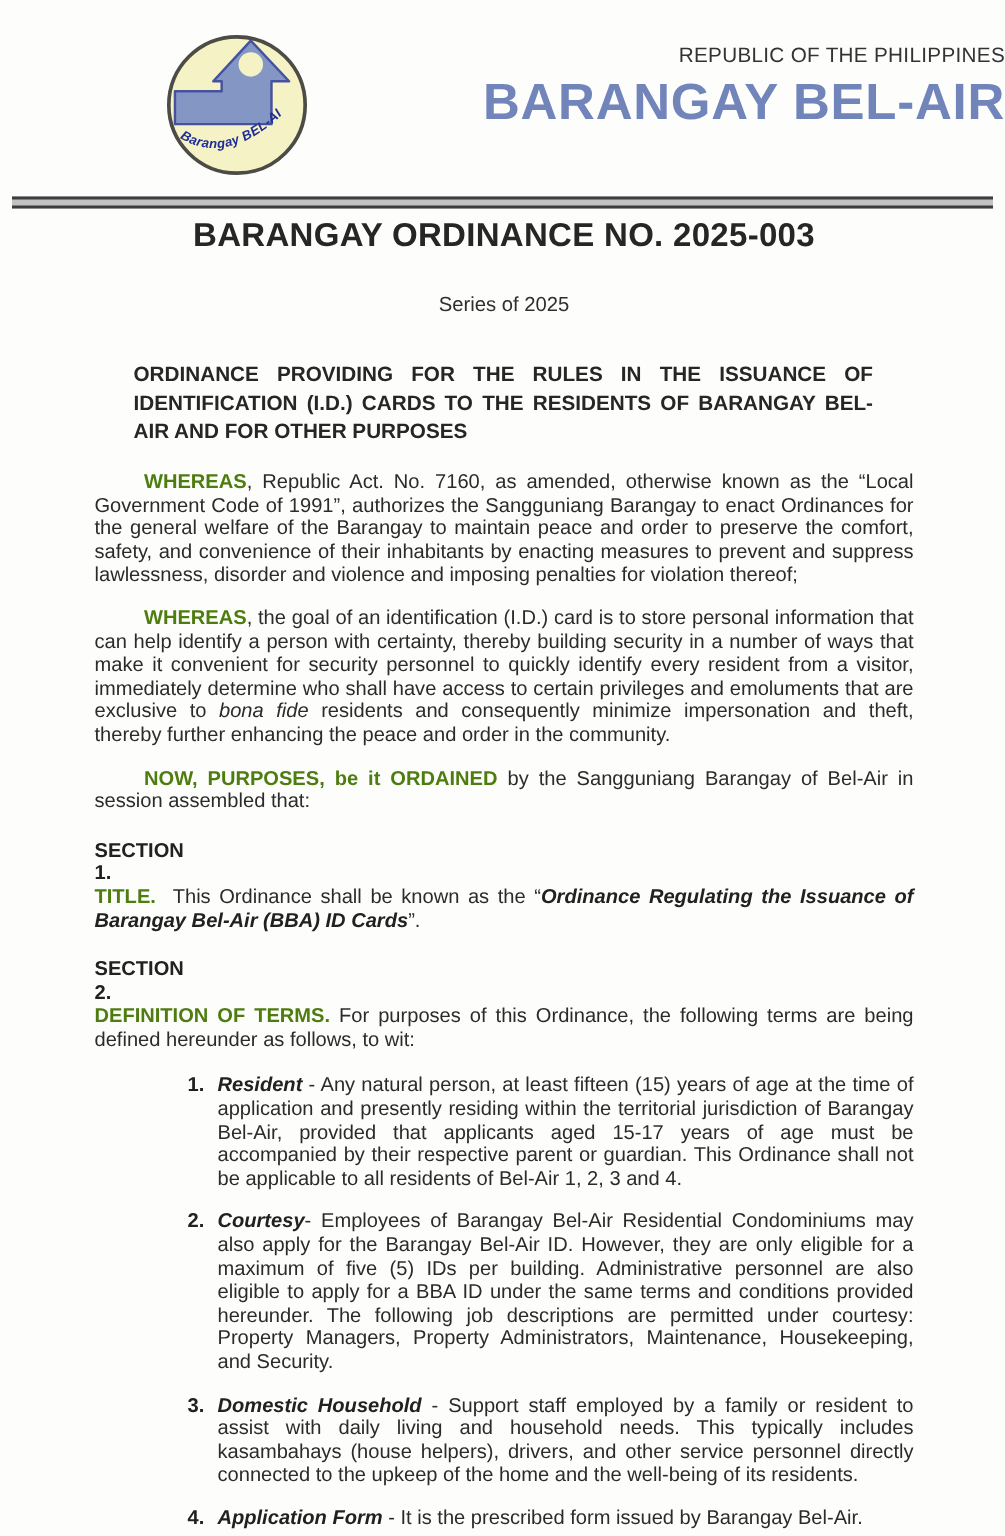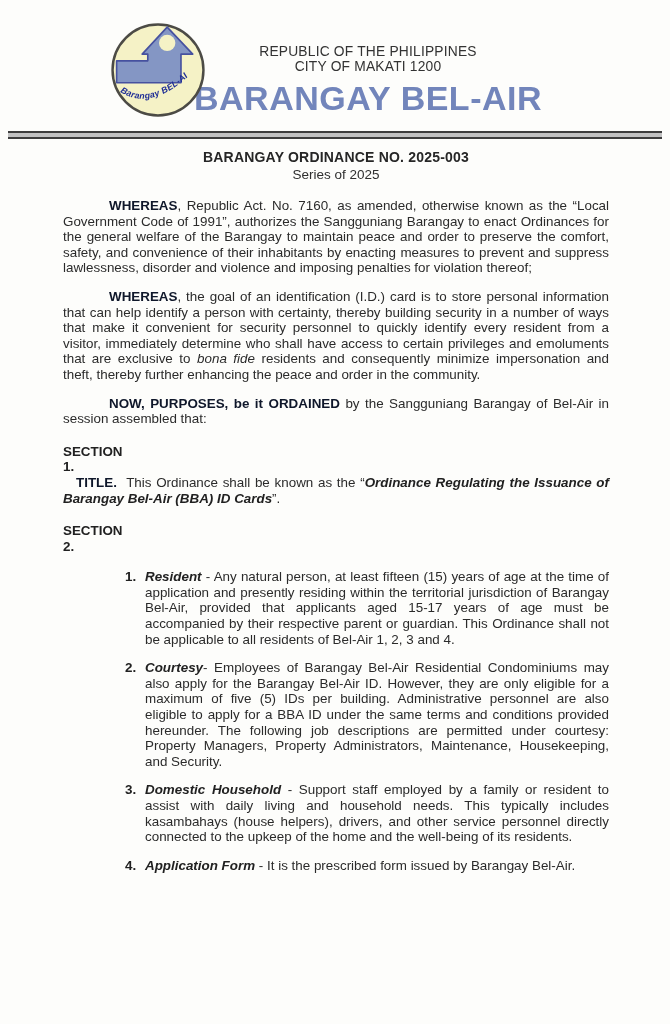--- a/index.html
+++ b/index.html
@@ -12,55 +12,55 @@
   .page {
     position: relative;
     width: 670px; height: 1024px;
     background: #fdfdfb;
     color: #2b2b2b;
     overflow: hidden;
   }
   
   .letterhead { position: relative; height: 131px; }
   .seal { position: absolute; left: 110px; top: 22px; }
-  .head-text { padding-top: 44px; margin-left: 66px; text-align: center; }
+  .head-text { padding-top: 29px; margin-left: 66px; text-align: right; }
   .head-line { font-size: 13.8px; line-height: 15.2px; letter-spacing: 0.2px; color: #333; }
   .brand {
     margin-top: 8px;
     font-size: 34px; font-weight: bold; letter-spacing: 0.5px;
     line-height: 32px;
   }
   
   .rule {
     margin: 0 8px;
     height: 8px;
     border-top: 2.5px solid #3d3d3d;
     border-bottom: 2.5px solid #3d3d3d;
     background: #c2c2c2;
   }
   
   main { padding: 8px 61px 0 63px; }
   .ord-no {
     margin: 0; text-align: center;
-    font-size: 14px; font-weight: bold; letter-spacing: 0.2px;
+    font-size: 22px; font-weight: bold; letter-spacing: 0.2px;
     line-height: 20px; color: #262626;
   }
-  .series { text-align: center; font-size: 13.5px; line-height: 15px; color: #2f2f2f; }
+  .series { text-align: center; font-size: 13.5px; line-height: 15px; color: #2f2f2f; margin-top: 28px; }
   .doc-title {
     margin: 30px 27px 0 26px;
     font-size: 13.8px; font-weight: bold; line-height: 19px;
     text-align: justify; color: #262626;
   }
   .para {
     margin: 13px 0 0 0;
     font-size: 13.4px; line-height: 15.6px;
     text-align: justify; text-indent: 33px;
   }
   .para.first { margin-top: 16px; }
-  b { color: #0f172a; margin-left: 13px; }
+  b { color: #4d7c0f; }
   .section { display: flex; margin-top: 13px; font-size: 13.4px; line-height: 15.6px; }
   .section.gap { margin-top: 17px; flex-direction: column; }
   .sec-label { flex: none; width: 72px; font-weight: bold; color: #212121; }
   .sec-body { flex: 1; text-align: justify; }
   .defs { margin-left: 62px; }
   .def-item { display: flex; margin-top: 13px; font-size: 13.4px; line-height: 15.6px; }
   .def-item.first { margin-top: 15px; }
   .def-num { flex: none; width: 20px; font-weight: bold; color: #212121; }
   .def-body { flex: 1; text-align: justify; }
   .term { font-weight: bold; font-style: italic; color: #212121; }
@@ -78,45 +78,46 @@
         <path d="M 56 5 L 81 31.5 L 69.5 31.5 L 69.5 59.5 L 6.5 59.5 L 6.5 38 L 37 38 L 37 31.5 L 31.5 31.5 Z" fill="#8496c4" stroke="#46519f" stroke-width="1.6" stroke-linejoin="round"></path>
         <circle cx="56" cy="20.5" r="8" fill="#f5f2c6"></circle>
         <path id="sealArc" d="M 9 68 Q 40 88 78 52" fill="none"></path>
         <text font-size="8.6" font-weight="bold" font-style="italic" fill="#1f2e96" letter-spacing="0.3">
           <textPath href="#sealArc" startOffset="1%">Barangay BEL-AIR</textPath>
         </text>
       </svg>
     </div>
     <div class="head-text">
       <div class="head-line">REPUBLIC OF THE PHILIPPINES</div>
-      <div class="head-line">CITY OF MAKATI 1200</div>
       <div class="brand" style="color:#7285bb">BARANGAY BEL-AIR</div>
     </div>
   </header>
 
   <div class="rule"></div>
 
   <main>
     <h1 class="ord-no">BARANGAY ORDINANCE NO. 2025-003</h1>
     <div class="series">Series of 2025</div>
 
+    <p class="doc-title">ORDINANCE PROVIDING FOR THE RULES IN THE ISSUANCE OF IDENTIFICATION (I.D.) CARDS TO THE RESIDENTS OF BARANGAY BEL-AIR AND FOR OTHER PURPOSES</p>
 
     <p class="para first"><b>WHEREAS</b><span>, Republic Act. No. 7160, as amended, otherwise known as the “Local Government Code of 1991”, authorizes the Sangguniang Barangay to enact Ordinances for the general welfare of the Barangay to maintain peace and order to preserve the comfort, safety, and convenience of their inhabitants by enacting measures to prevent and suppress lawlessness, disorder and violence and imposing penalties for violation thereof;</span></p>
 
     <p class="para"><b>WHEREAS</b><span>, the goal of an identification (I.D.) card is to store personal information that can help identify a person with certainty, thereby building security in a number of ways that make it convenient for security personnel to quickly identify every resident from a visitor, immediately determine who shall have access to certain privileges and emoluments that are exclusive to </span><span class="it">bona fide</span><span> residents and consequently minimize impersonation and theft, thereby further enhancing the peace and order in the community.</span></p>
 
     <p class="para"><b>NOW, PURPOSES, be it ORDAINED</b><span> by the Sangguniang Barangay of Bel-Air in session assembled that:</span></p>
 
     <div class="section gap">
       <div class="sec-label">SECTION 1.</div>
       <div class="sec-body"><b>TITLE.</b><span>&nbsp; This Ordinance shall be known as the “</span><span class="term">Ordinance Regulating the Issuance of Barangay Bel-Air (BBA) ID Cards</span><span>”.</span></div>
     </div>
 
     <div class="section gap">
       <div class="sec-label">SECTION 2.</div>
+      <div class="sec-body"><b>DEFINITION OF TERMS.</b><span> For purposes of this Ordinance, the following terms are being defined hereunder as follows, to wit:</span></div>
     </div>
 
     <div class="defs">
       <div class="def-item first">
         <div class="def-num">1.</div>
         <div class="def-body"><span class="term">Resident</span><span> - </span><span>Any natural person, at least fifteen (15) years of age at the time of application and presently residing within the territorial jurisdiction of Barangay Bel-Air, provided that applicants aged 15-17 years of age must be accompanied by their respective parent or guardian. This Ordinance shall not be applicable to all residents of Bel-Air 1, 2, 3 and 4.</span></div>
       </div>
       <div class="def-item">
         <div class="def-num">2.</div>
         <div class="def-body"><span class="term">Courtesy</span><span>- </span><span>Employees of Barangay Bel-Air Residential Condominiums may also apply for the Barangay Bel-Air ID. However, they are only eligible for a maximum of five (5) IDs per building. Administrative personnel are also eligible to apply for a BBA ID under the same terms and conditions provided hereunder. The following job descriptions are permitted under courtesy: Property Managers, Property Administrators, Maintenance, Housekeeping, and Security.</span></div>

